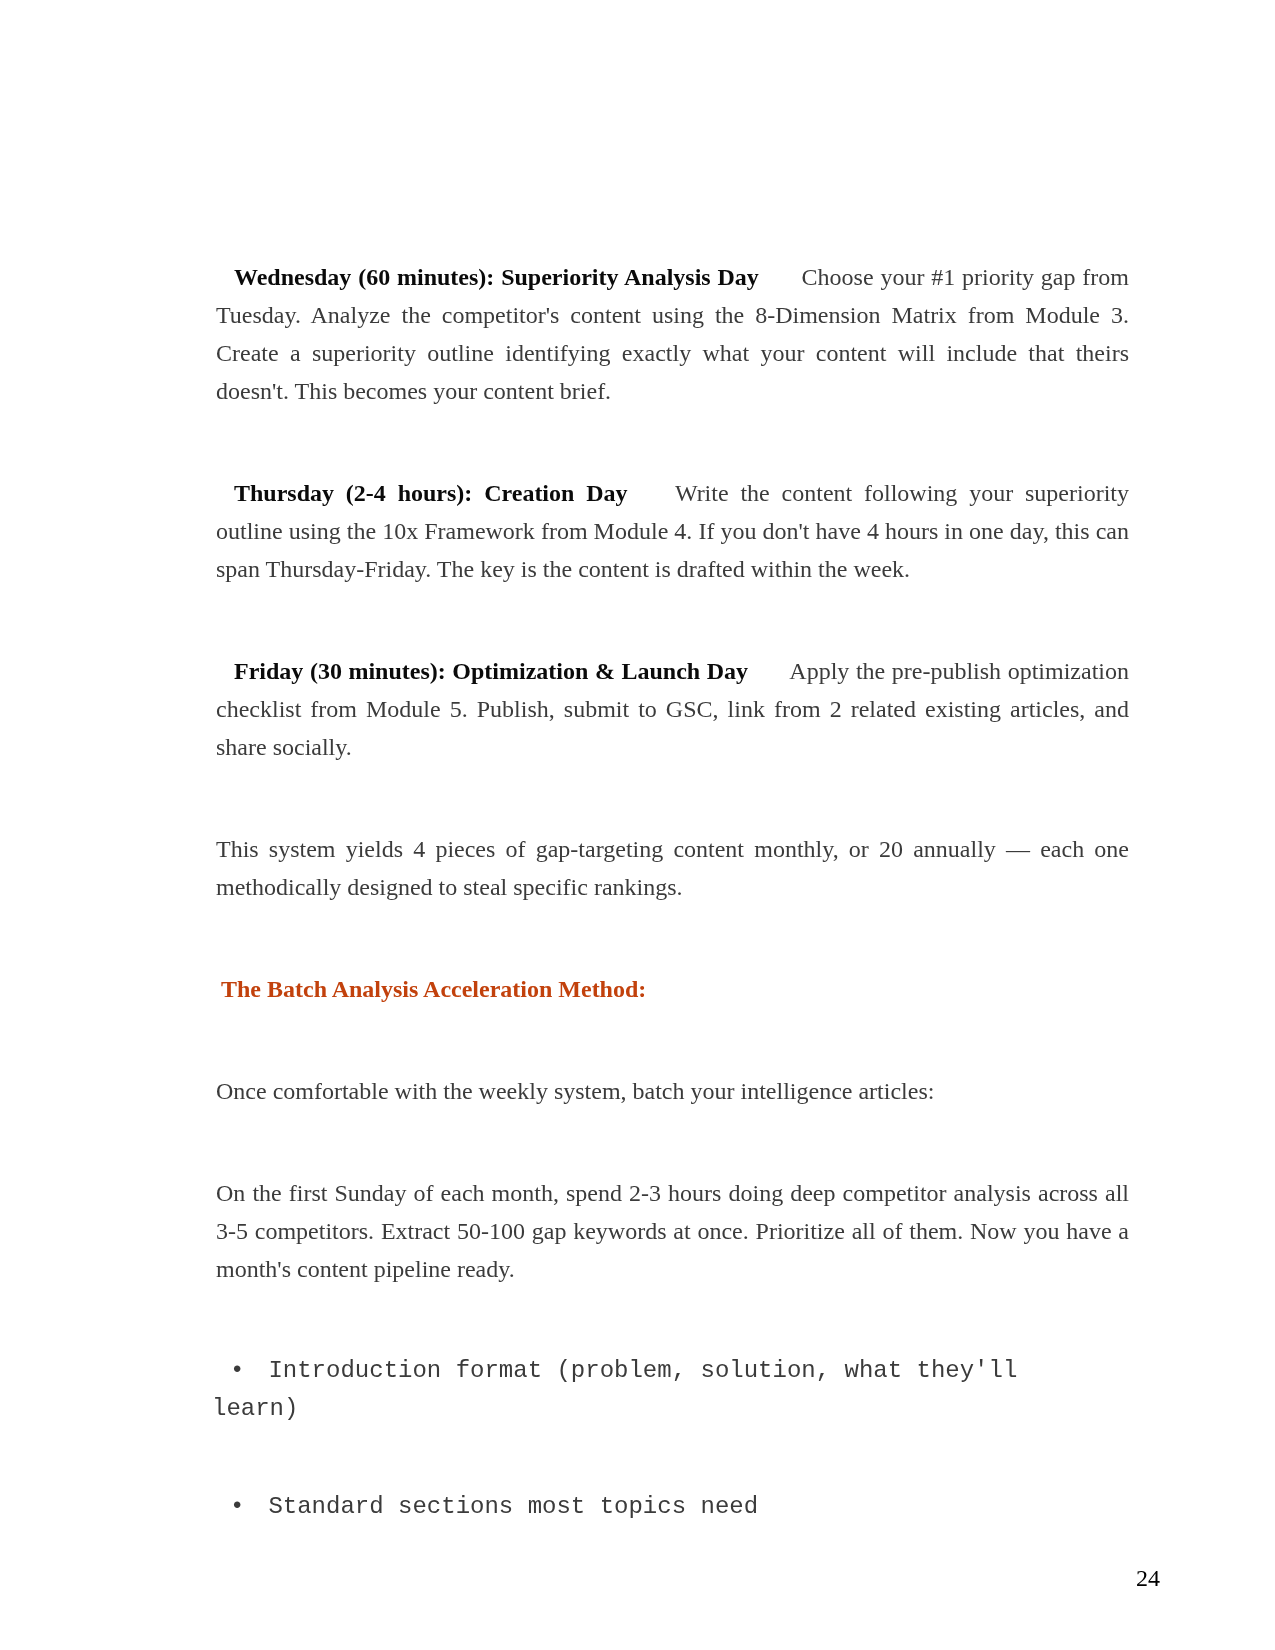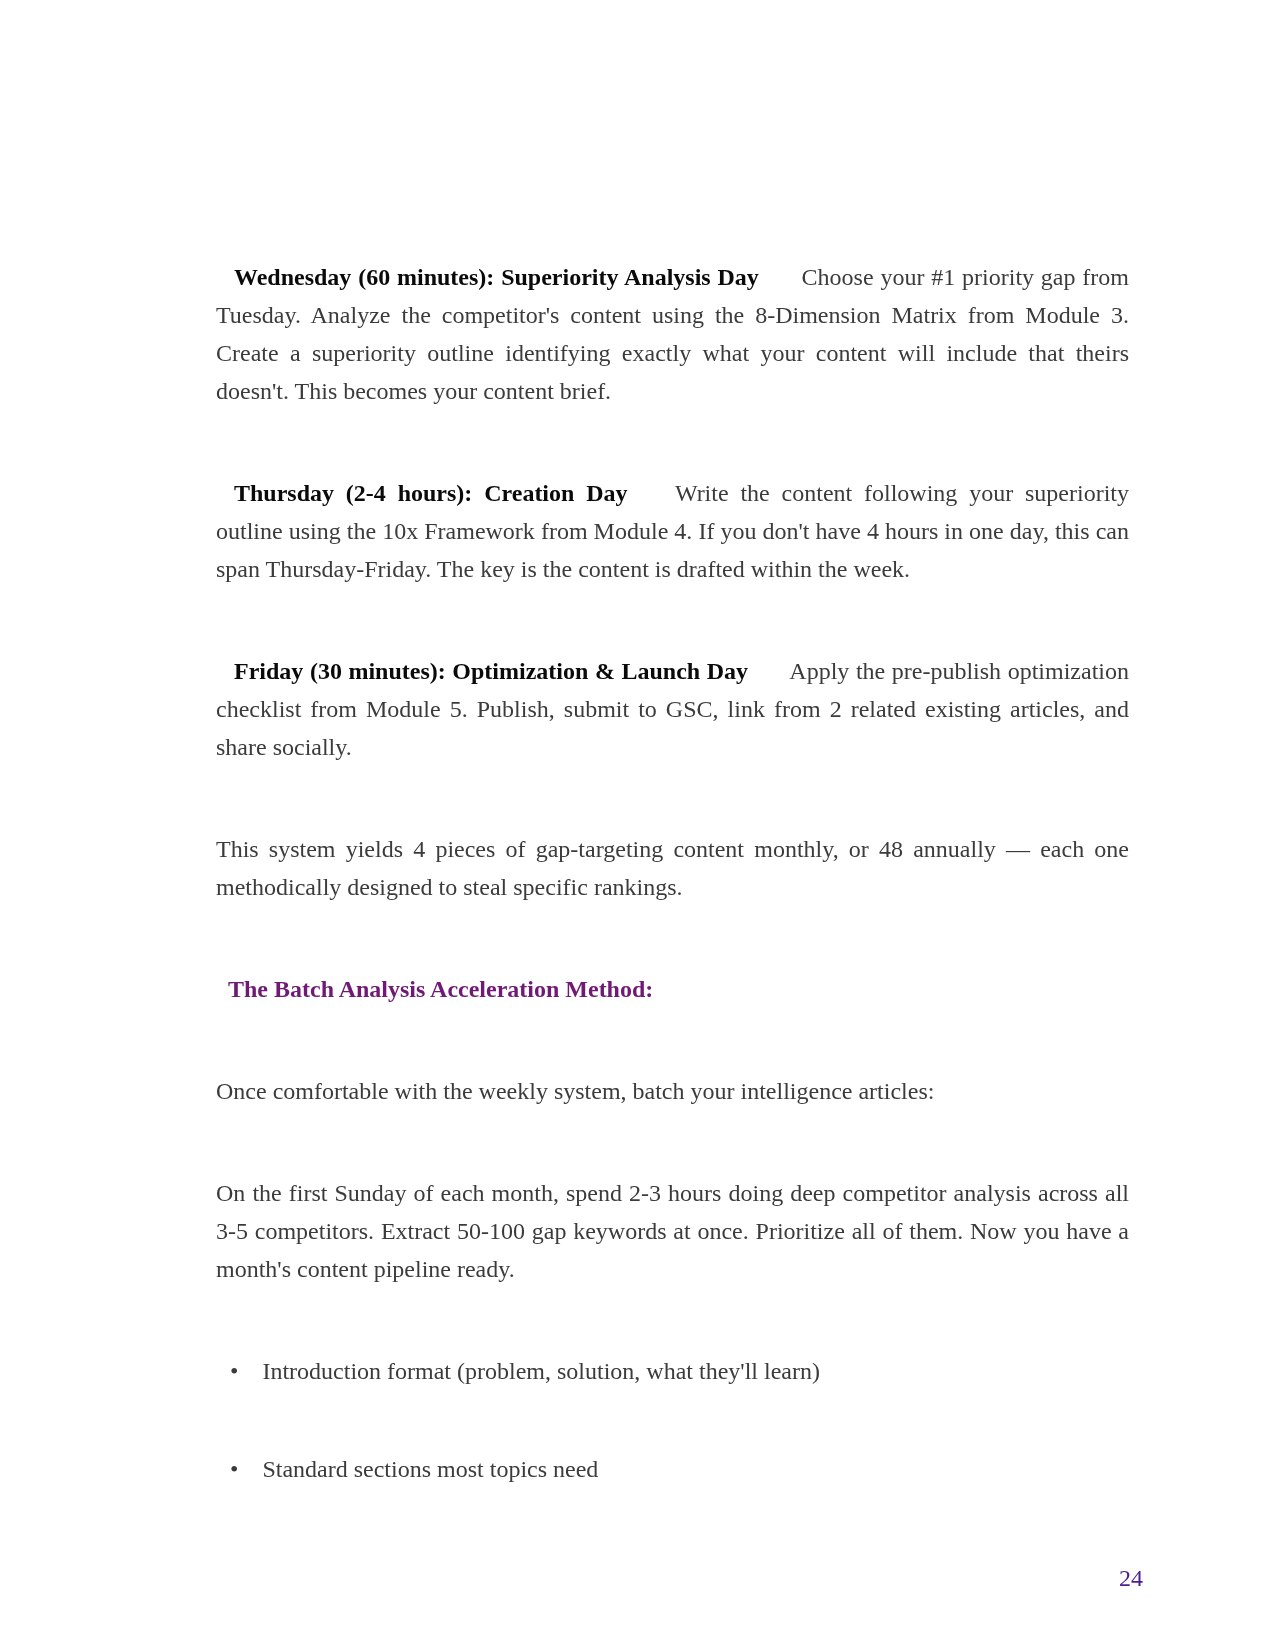--- a/index.html
+++ b/index.html
@@ -26,59 +26,60 @@
     margin: 0 0 28px 0;
   }
   .para strong {
     color: #0a0a0a;
     font-weight: bold;
   }
   .heading {
     font-size: 24px;
     line-height: 38px;
     font-weight: bold;
-    color: #701a75;
+    color: #c2410c;
     text-align: left;
-    margin: 0 0 28px 12px;
+    margin: 0 0 28px 5px;
   }
   .bullet {
     font-size: 24px;
     line-height: 38px;
     color: #3b3b3b;
     text-align: left;
     margin: 0 0 24px 0;
     padding-left: 14px;
+    font-family: Liberation Mono, monospace;
   }
   .bullet-dot {
     padding-right: 6px;
   }
   .page-number {
     position: absolute;
-    left: 140px;
+    left: 157px;
     top: 1509px;
     width: 985px;
     text-align: right;
     font-size: 24px;
     line-height: 30px;
-    color: #4c1d95;
+    color: #000000;
   }
 </style>
 </head>
 <body>
 
 <div class="page">
   <div class="content">
 
     <p class="para"><strong>Wednesday (60 minutes): Superiority Analysis Day</strong><span> Choose your #1 priority gap from Tuesday. Analyze the competitor's content using the 8-Dimension Matrix from Module 3. Create a superiority outline identifying exactly what your content will include that theirs doesn't. This becomes your content brief.</span></p>
 
     <p class="para"><strong>Thursday (2-4 hours): Creation Day</strong><span> Write the content following your superiority outline using the 10x Framework from Module 4. If you don't have 4 hours in one day, this can span Thursday-Friday. The key is the content is drafted within the week.</span></p>
 
     <p class="para"><strong>Friday (30 minutes): Optimization &amp; Launch Day</strong><span> Apply the pre-publish optimization checklist from Module 5. Publish, submit to GSC, link from 2 related existing articles, and share socially.</span></p>
 
-    <p class="para">This system yields 4 pieces of gap-targeting content monthly, or 48 annually — each one methodically designed to steal specific rankings.</p>
+    <p class="para">This system yields 4 pieces of gap-targeting content monthly, or 20 annually — each one methodically designed to steal specific rankings.</p>
 
     <h2 class="heading">The Batch Analysis Acceleration Method:</h2>
 
     <p class="para">Once comfortable with the weekly system, batch your intelligence articles:</p>
 
     <p class="para">On the first Sunday of each month, spend 2-3 hours doing deep competitor analysis across all 3-5 competitors. Extract 50-100 gap keywords at once. Prioritize all of them. Now you have a month's content pipeline ready.</p>
 
 
 
 

